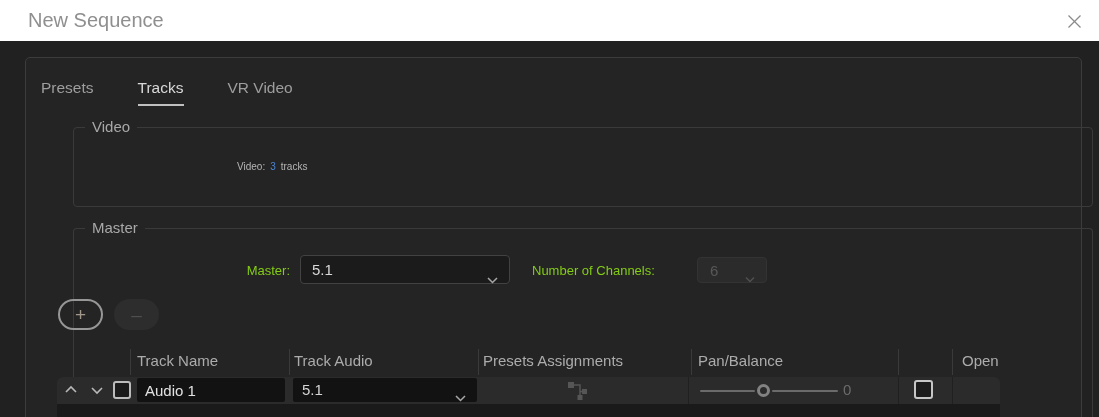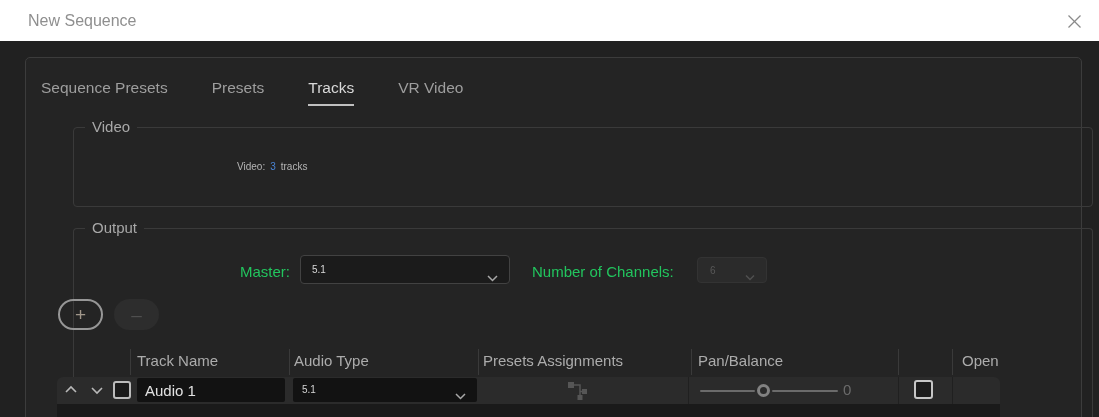--- a/index.html
+++ b/index.html
@@ -2,21 +2,21 @@
 <html><head>
 <meta charset="utf-8">
 <style>
   * { box-sizing: border-box; margin: 0; padding: 0; }
   html, body { width: 1099px; height: 417px; overflow: hidden; }
   body { font-family: "Liberation Sans", sans-serif; background: #212121; }
   #app { position: relative; width: 1099px; height: 417px; background: #212121; }
 
   
   .titlebar { position: absolute; left: 0; top: 0; width: 1099px; height: 41px; background: #ffffff; }
-  .titlebar-text { position: absolute; left: 28px; top: 0; line-height: 41px; font-size: 16px; color: #8f8f8f; }
+  .titlebar-text { position: absolute; left: 28px; top: 0; line-height: 41px; font-size: 20px; color: #8f8f8f; }
   .close-btn { position: absolute; right: 16px; top: 12px; width: 18px; height: 18px; color: #8a8a8a; cursor: pointer; display:flex; align-items:center; justify-content:center; }
 
   
   .panel { position: absolute; left: 25px; top: 57px; width: 1057px; height: 380px; background: #242424; border: 1px solid #3c3c3c; border-radius: 5px; }
 
   
   .tabs { position: absolute; left: 41px; top: 79px; display: flex; column-gap: 44px; font-size: 15.5px; }
   .tab { color: #9e9e9e; padding-bottom: 7px; cursor: pointer; }
   .tab.active { color: #d9d9d9; border-bottom: 2px solid #c0c0c0; }
 
@@ -24,23 +24,23 @@
   .groupbox { position: absolute; border: 1px solid #3a3a3a; border-radius: 4px; background: transparent; margin-left: 33px; }
   .groupbox-legend { position: absolute; top: -10px; left: 11px; background: #242424; padding: 0 7px; font-size: 15px; color: #a8a8a8; }
   .gb-video { left: 40px; top: 127px; width: 1020px; height: 80px; }
   .gb-audio { left: 40px; top: 228px; width: 1020px; height: 200px; border-bottom: none; border-bottom-left-radius: 0; border-bottom-right-radius: 0; }
 
   
   .video-line { position: absolute; left: 237px; top: 161px; font-size: 10px; color: #b5b5b5; text-align: right; }
   .hot-text { color: #4a85d6; margin: 0 5px; cursor: pointer; }
 
   
-  .label { position: absolute; font-size: 15px; color: #22c55e; }
+  .label { position: absolute; font-size: 13px; color: #84cc16; }
   .lbl-master { left: 150px; top: 263px; width: 140px; text-align: right; }
-  .dropdown { position: absolute; background: #1b1b1b; border: 1px solid #424242; border-radius: 4px; color: #d8d8d8; font-size: 10px; cursor: pointer; }
+  .dropdown { position: absolute; background: #1b1b1b; border: 1px solid #424242; border-radius: 4px; color: #d8d8d8; font-size: 15px; cursor: pointer; }
   .dd-master { left: 300px; top: 255px; width: 210px; height: 29px; line-height: 27px; padding-left: 11px; }
   .dd-chevron { position: absolute; right: 10px; top: 50%; margin-top: -4px; color: #a8a8a8; }
   .lbl-channels { left: 532px; top: 263px; }
   .dd-channels { left: 697px; top: 257px; width: 70px; height: 26px; line-height: 25px; padding-left: 12px; background: #2b2b2b; border: 1px solid #333333; color: #585858; cursor: default; }
   .dd-channels .dd-chevron { color: #505050; }
 
   
   .pill-btn { position: absolute; width: 45px; height: 31px; border-radius: 16px; display: flex; align-items: center; justify-content: center; font-size: 19px; }
   .btn-add { left: 58px; top: 299px; border: 2px solid #979797; color: #a0968a; background: transparent; cursor: pointer; }
   .btn-remove { left: 114px; top: 299px; background: #2d2d2d; color: #4f4f4f; border: none; }
@@ -84,35 +84,34 @@
       <svg width="15" height="15" viewBox="0 0 15 15">
           <line x1="1.5" y1="1.5" x2="13.5" y2="13.5" stroke="currentColor" stroke-width="1.2"></line>
           <line x1="13.5" y1="1.5" x2="1.5" y2="13.5" stroke="currentColor" stroke-width="1.2"></line>
         </svg>
     </div>
   </div>
 
   <div class="panel"></div>
 
   <div class="tabs">
-    <div class="tab">Sequence Presets</div>
     <div class="tab">Presets</div>
     <div class="tab active">Tracks</div>
     <div class="tab">VR Video</div>
   </div>
 
   <div class="groupbox gb-video">
     <span class="groupbox-legend">Video</span>
   </div>
   <div class="video-line">
     <span>Video:</span><span class="hot-text">3</span><span>tracks</span>
   </div>
 
   <div class="groupbox gb-audio">
-    <span class="groupbox-legend">Output</span>
+    <span class="groupbox-legend">Master</span>
   </div>
 
   <div class="label lbl-master">Master:</div>
   <div class="dropdown dd-master">
     <span>5.1</span>
     <span class="dd-chevron">
       <svg width="13" height="9" viewBox="0 0 13 9">
           <polyline points="2,2 6.5,6.5 11,2" fill="none" stroke="currentColor" stroke-width="1.5"></polyline>
         </svg>
     </span>
@@ -127,21 +126,21 @@
         </svg>
     </span>
   </div>
 
   <div class="pill-btn btn-add">+</div>
   <div class="pill-btn btn-remove">–</div>
 
   <div class="th-sep" style="left:130px"></div>
   <div class="th" style="left:137px">Track Name</div>
   <div class="th-sep" style="left:289px"></div>
-  <div class="th" style="left:294px">Audio Type</div>
+  <div class="th" style="left:294px">Track Audio</div>
   <div class="th-sep" style="left:478px"></div>
   <div class="th" style="left:483px">Presets Assignments</div>
   <div class="th-sep" style="left:691px"></div>
   <div class="th" style="left:698px">Pan/Balance</div>
   <div class="th-sep" style="left:898px"></div>
   <div class="th" style="left:962px">Open</div>
   <div class="th-sep" style="left:952px"></div>
 
   <div class="track-row"></div>
   <div class="table-body"></div>

